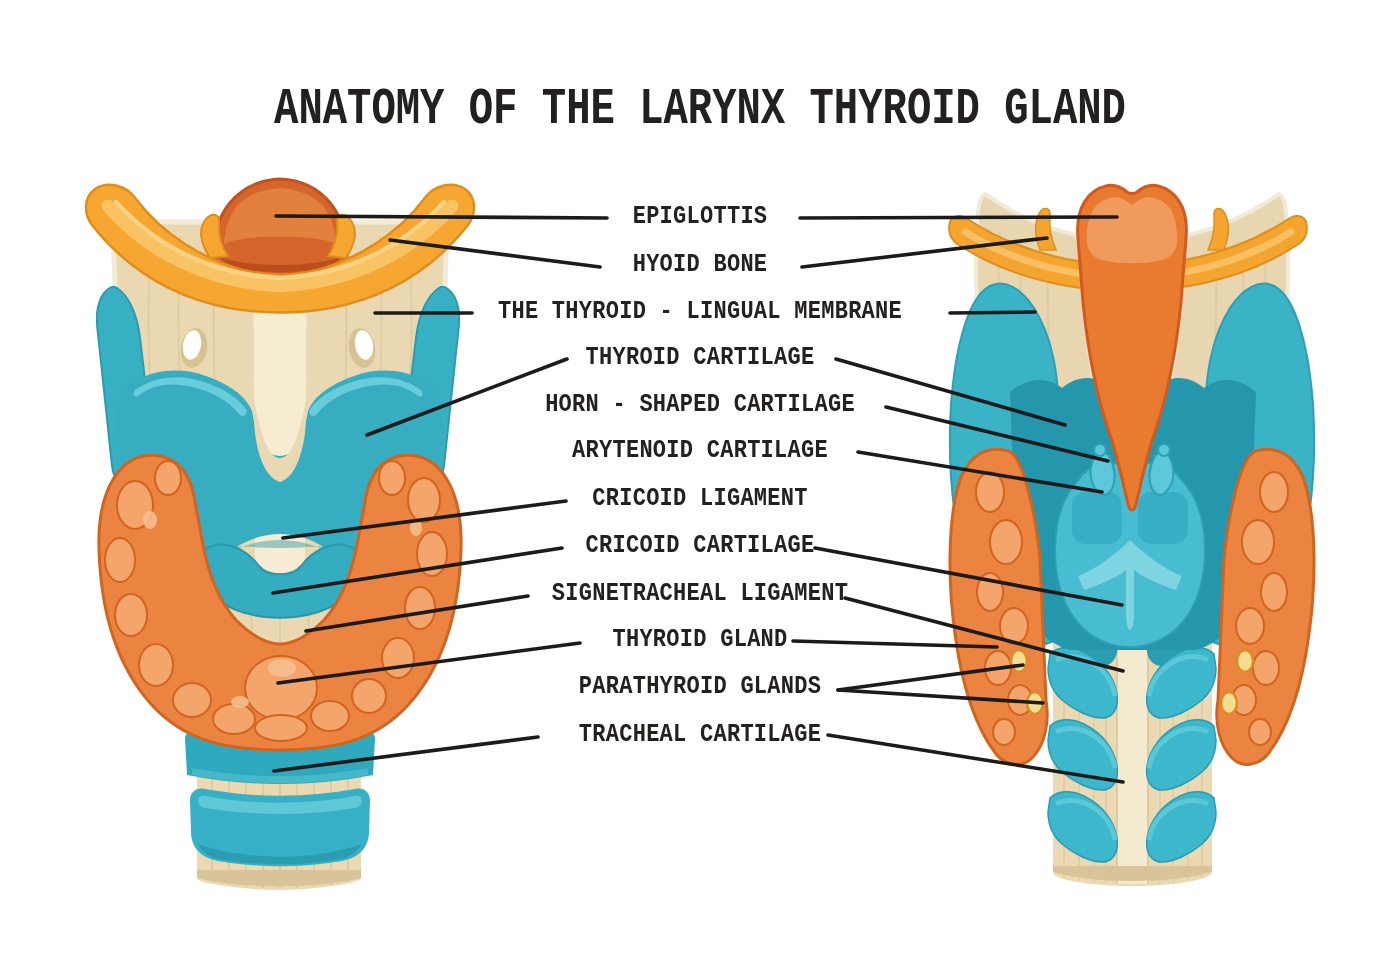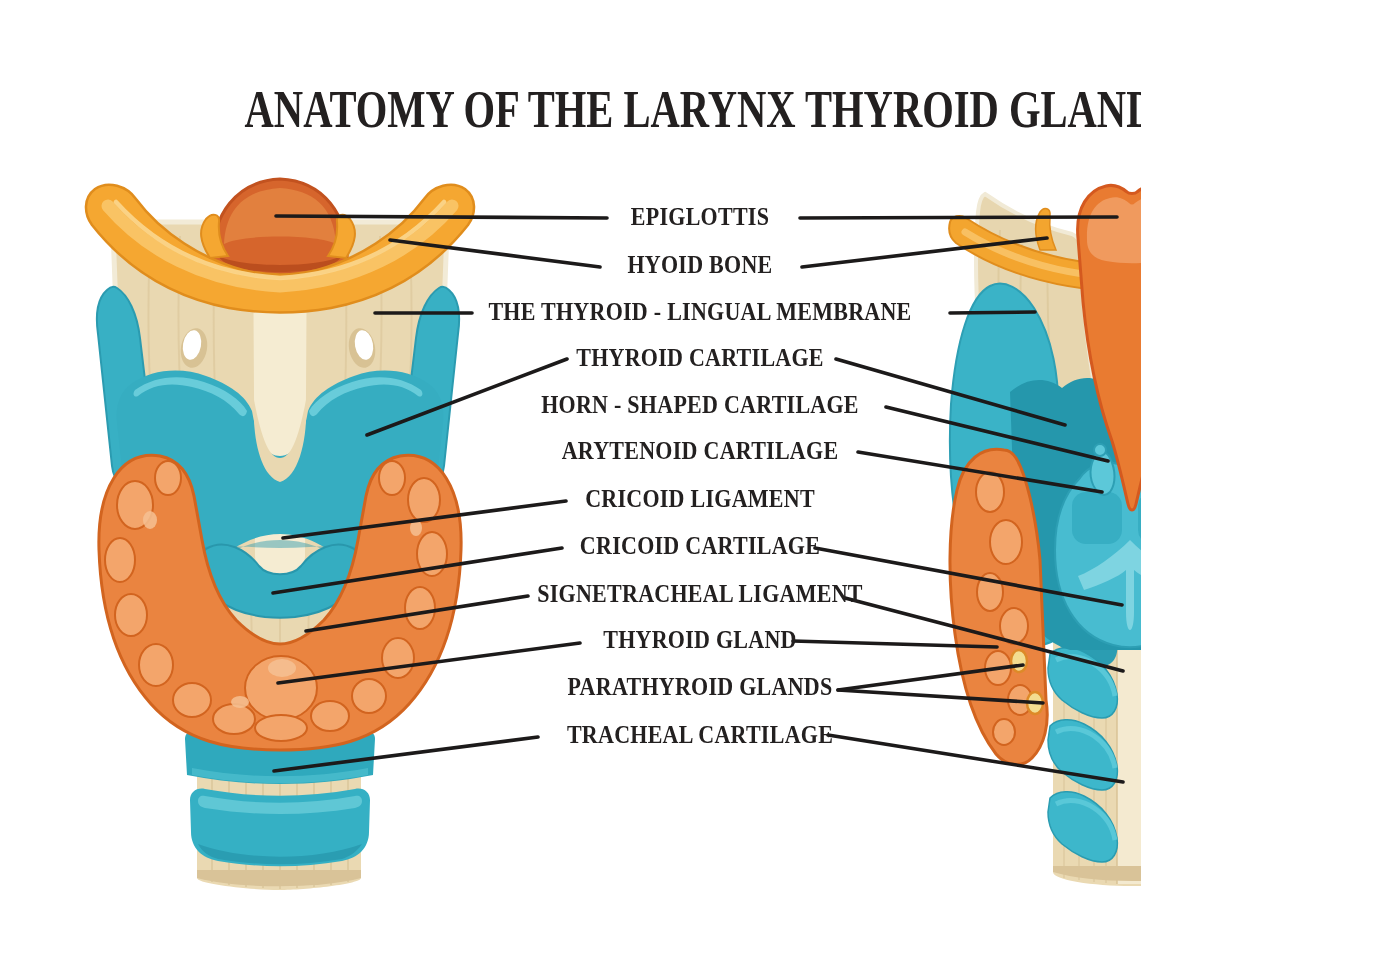--- a/index.html
+++ b/index.html
@@ -1,17 +1,17 @@
 <!DOCTYPE html>
 <html><head>
 <meta charset="utf-8">
 <style>
   html,body{margin:0;padding:0;background:#ffffff;}
-  #stage{position:relative;width:1141px;height:980px;background:#ffffff;overflow:hidden;
-         font-family:Liberation Serif, serif;}
+  #stage{position:relative;width:1400px;height:980px;background:#ffffff;overflow:hidden;
+         font-family:Liberation Mono, monospace;}
   #art{position:absolute;left:0;top:0;width:1400px;height:980px;}
   .title{position:absolute;left:700px;top:80px;white-space:nowrap;
          font-weight:700;font-size:52px;color:#232020;letter-spacing:0px;
          transform:translateX(-50%) scaleX(0.78);}
   .label{position:absolute;left:700px;white-space:nowrap;line-height:30px;
          font-weight:700;font-size:25px;color:#232020;letter-spacing:0.3px;
          transform:translateX(-50%) scaleX(0.88);}
   #leader-lines line{stroke-width:3.6;stroke-linecap:round;}
 </style>
 </head>

